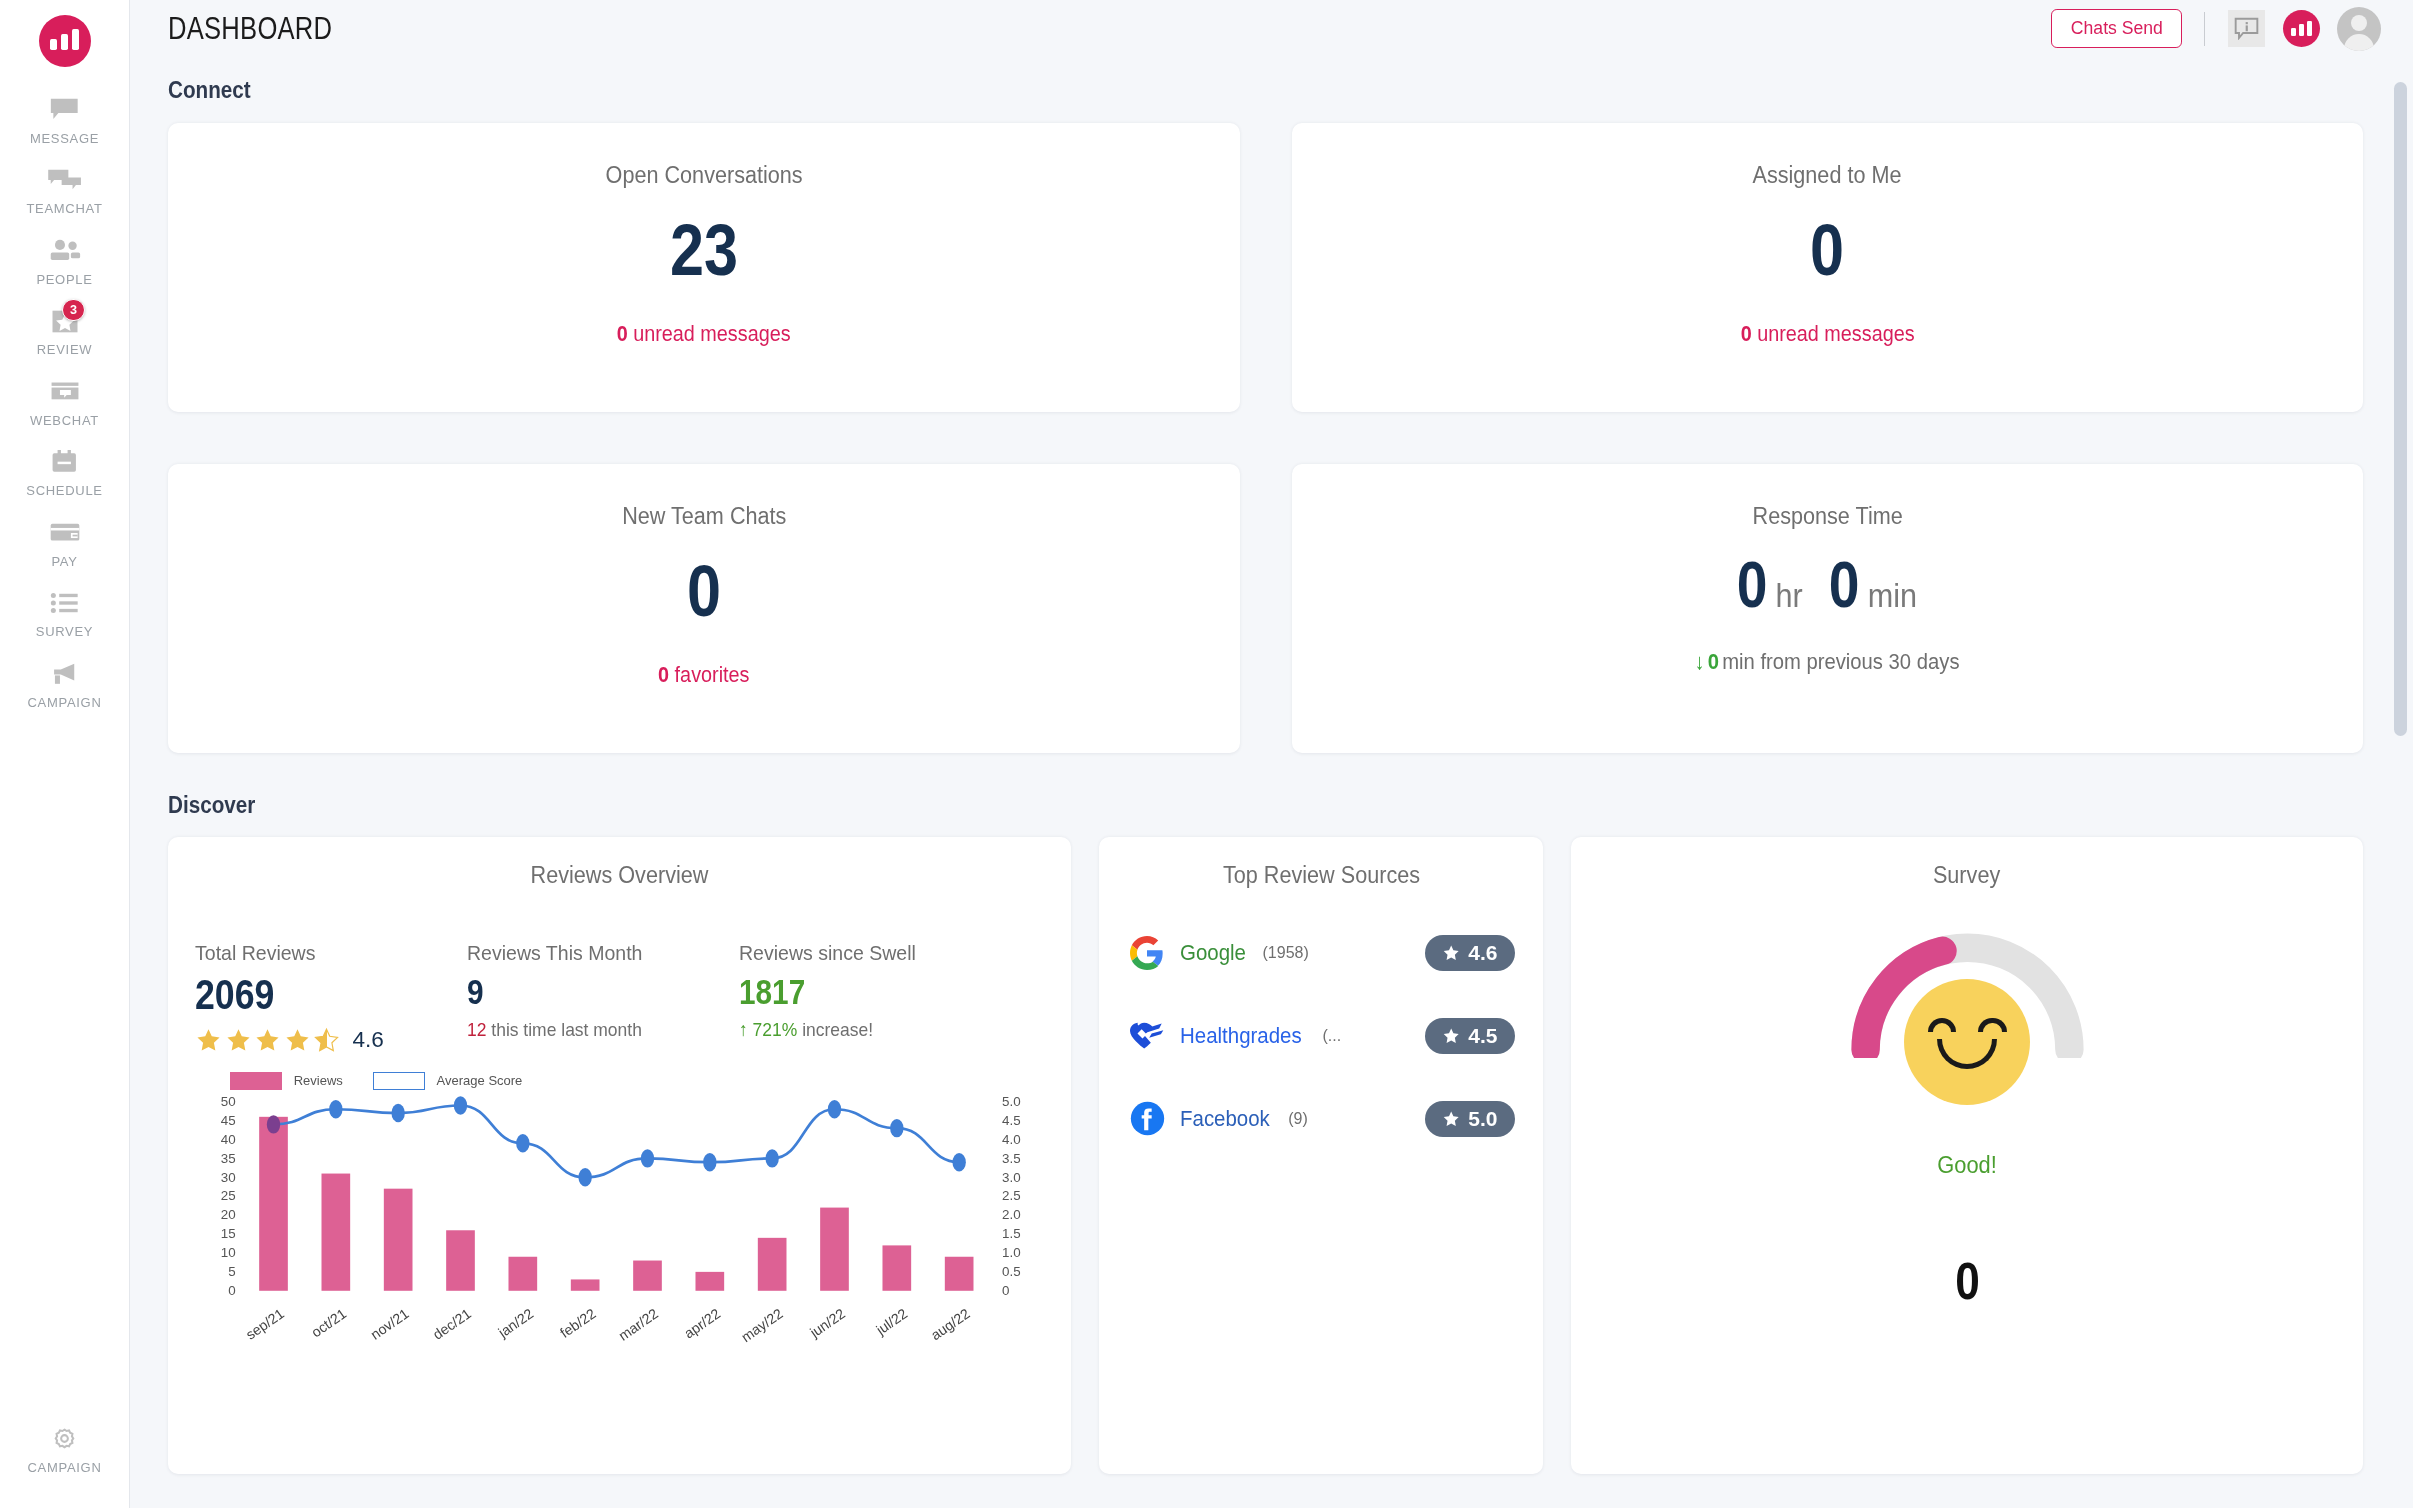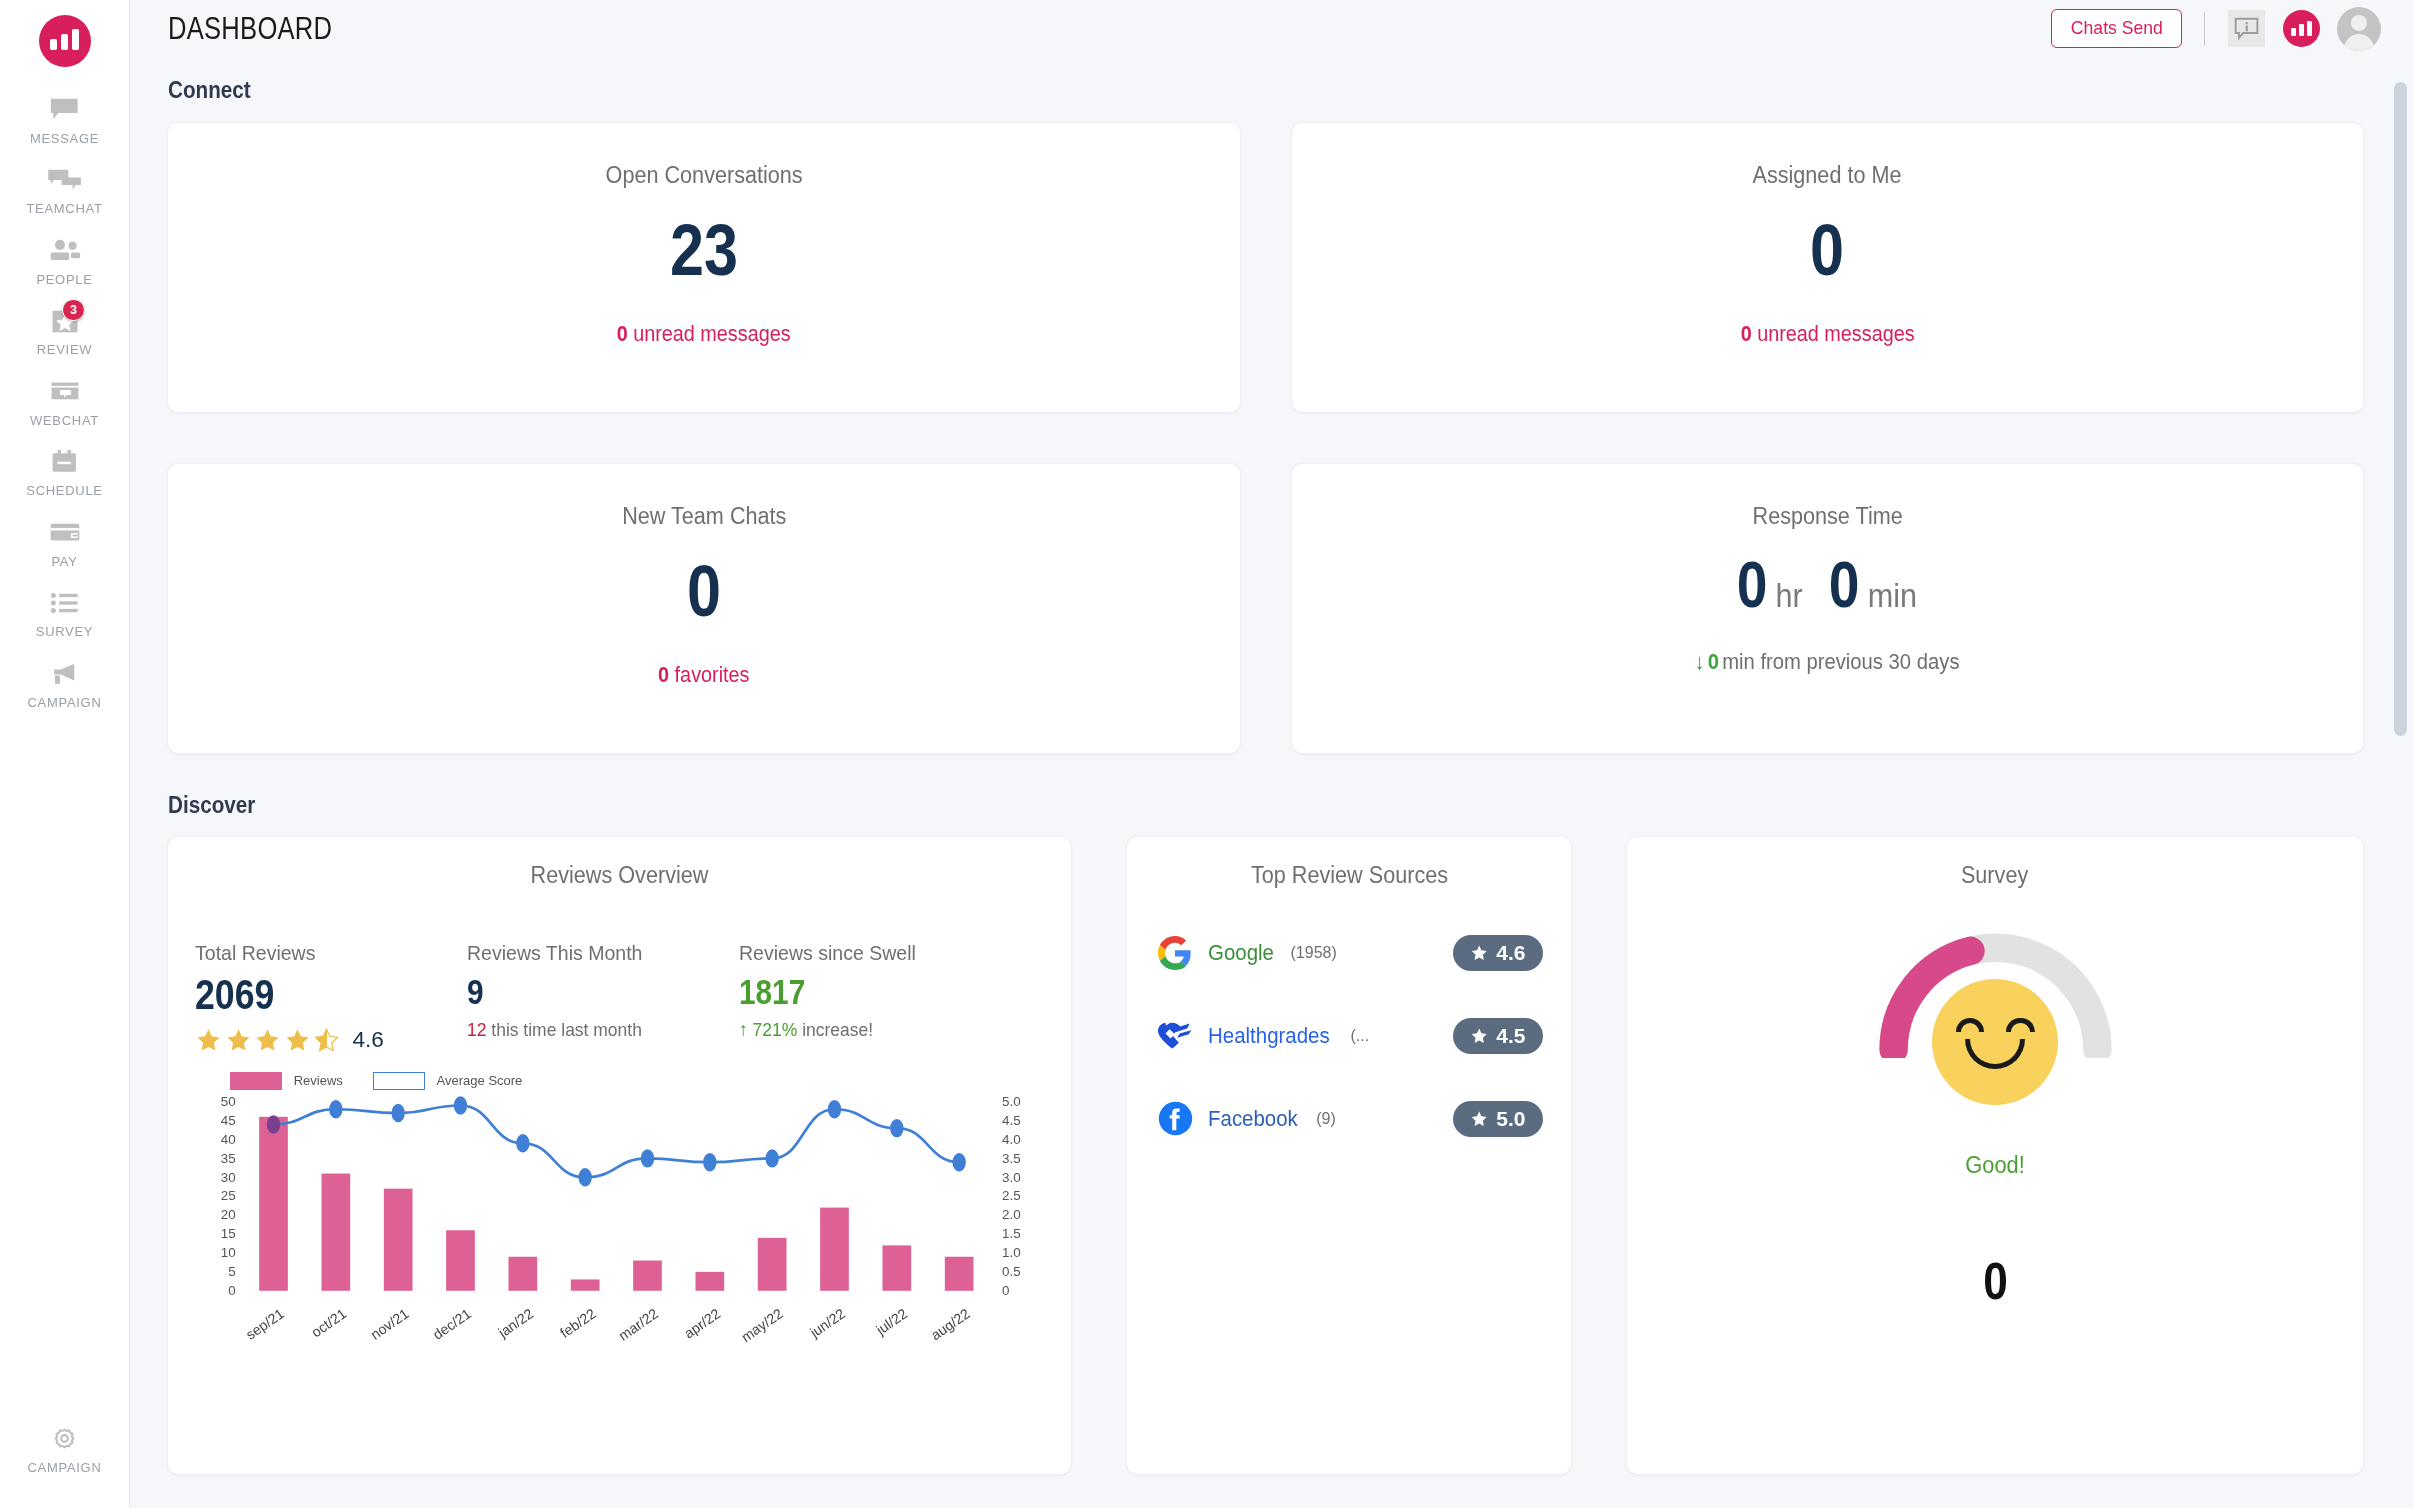--- a/index.html
+++ b/index.html
@@ -109,21 +109,21 @@
   .rt-num { font-size:65px;font-weight:700;color:#16304f;line-height:1;
     font-family:"Liberation Sans Narrow","Liberation Sans",sans-serif;transform:scaleX(0.85);}
   .rt-unit { font-size:34px;color:#7a7a7a;line-height:1.25;
     font-family:"Liberation Sans Narrow","Liberation Sans",sans-serif;transform:scaleX(0.9);}
   .rt-sub { margin-top:32px;font-size:22px;color:#6f6f6f;display:flex;align-items:center;gap:3.4px;
     font-family:"Liberation Sans Narrow","Liberation Sans",sans-serif;transform:scaleX(0.92);}
   .arr-down{color:#3aa53a;font-weight:700;}
   .green-b{color:#3aa53a;font-weight:700;}
 
   
-  .grid-3 { display:grid; grid-template-columns: 903px 444px 1fr; gap: 56px; margin-top: 3.4px; }
+  .grid-3 { display:grid; grid-template-columns: 903px 444px 1fr; gap: 28px; margin-top: 3.4px; }
 
   .rev-card { padding: 25px 27px 0; height: 637px; }
   .rev-title { text-align:center;font-size:23.5px;color:#6f6f6f;
     font-family:"Liberation Sans Narrow","Liberation Sans",sans-serif;transform:scaleX(0.92);}
   .rev-stats { display:grid; grid-template-columns: 272px 272px 1fr; margin-top: 52px; }
   .rs-label { font-size:21px;color:#6f6f6f;white-space:nowrap;
     font-family:"Liberation Sans Narrow","Liberation Sans",sans-serif;transform:scaleX(0.93);transform-origin:left;}
   .rs-big { font-size:42px;font-weight:700;color:#16304f;margin-top:8.4px;line-height:1;
     font-family:"Liberation Sans Narrow","Liberation Sans",sans-serif;transform:scaleX(0.85);transform-origin:left;}
   .rs-big.green{color:#4a9e2f;font-size:35px;}

